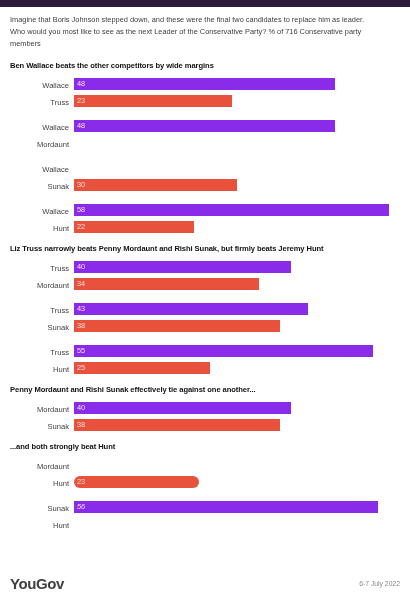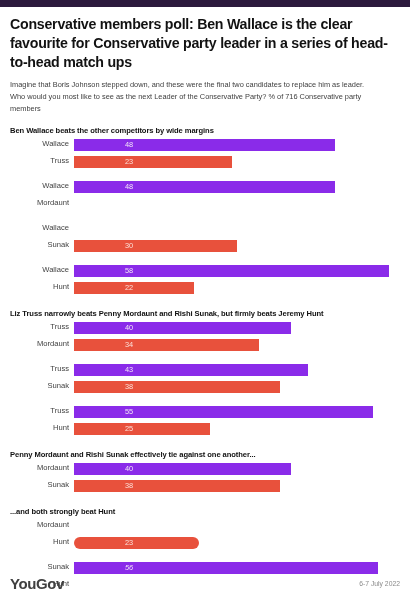--- a/index.html
+++ b/index.html
@@ -51,21 +51,21 @@
     margin: 0 0 4px 0;
   }
   .pair {
     margin-bottom: 9px;
   }
   .pair:last-child {
     margin-bottom: 0;
   }
   .bar-row {
     display: flex;
-    align-items: flex-start;
+    align-items: flex-end;
     height: 16px;
     margin-bottom: 1px;
   }
   .bar-row:last-child {
     margin-bottom: 0;
   }
   .bar-label {
     width: 64px;
     text-align: right;
     padding-right: 5px;
@@ -84,21 +84,20 @@
     height: 12px;
     display: flex;
     align-items: center;
     box-sizing: border-box;
   }
   .bar-value {
     font-size: 7.4px;
     color: #f2e4f7;
     padding-left: 3px;
     white-space: nowrap;
-    margin-left: 48px;
   }
   .bar-purple {
     background: #8a2be9;
   }
   .bar-red {
     background: #e8513c;
   }
   .bar-red .bar-value {
     color: #fbe0da;
   }
@@ -124,21 +123,20 @@
     font-size: 6.8px;
     color: #8a8a8a;
   }
 </style>
 </head>
 <body>
 
 <div class="top-bar"></div>
 
 <div class="content">
-  <h1 class="title">Conservative members poll: Ben Wallace is the clear favourite for Conservative party leader in a series of head-to-head match ups</h1>
   <p class="subtitle">Imagine that Boris Johnson stepped down, and these were the final two candidates to replace him as leader. Who would you most like to see as the next Leader of the Conservative Party? % of 716 Conservative party members</p>
   <div id="sections-container">
       <div class="section">
         <div class="section-heading">Ben Wallace beats the other competitors by wide margins</div>
         <div class="pair">
           <div class="bar-row">
             <div class="bar-label">Wallace</div>
             <div class="bar-track">
               <div class="bar bar-purple" style="width: 80%;">
                 <span class="bar-value">48</span>

